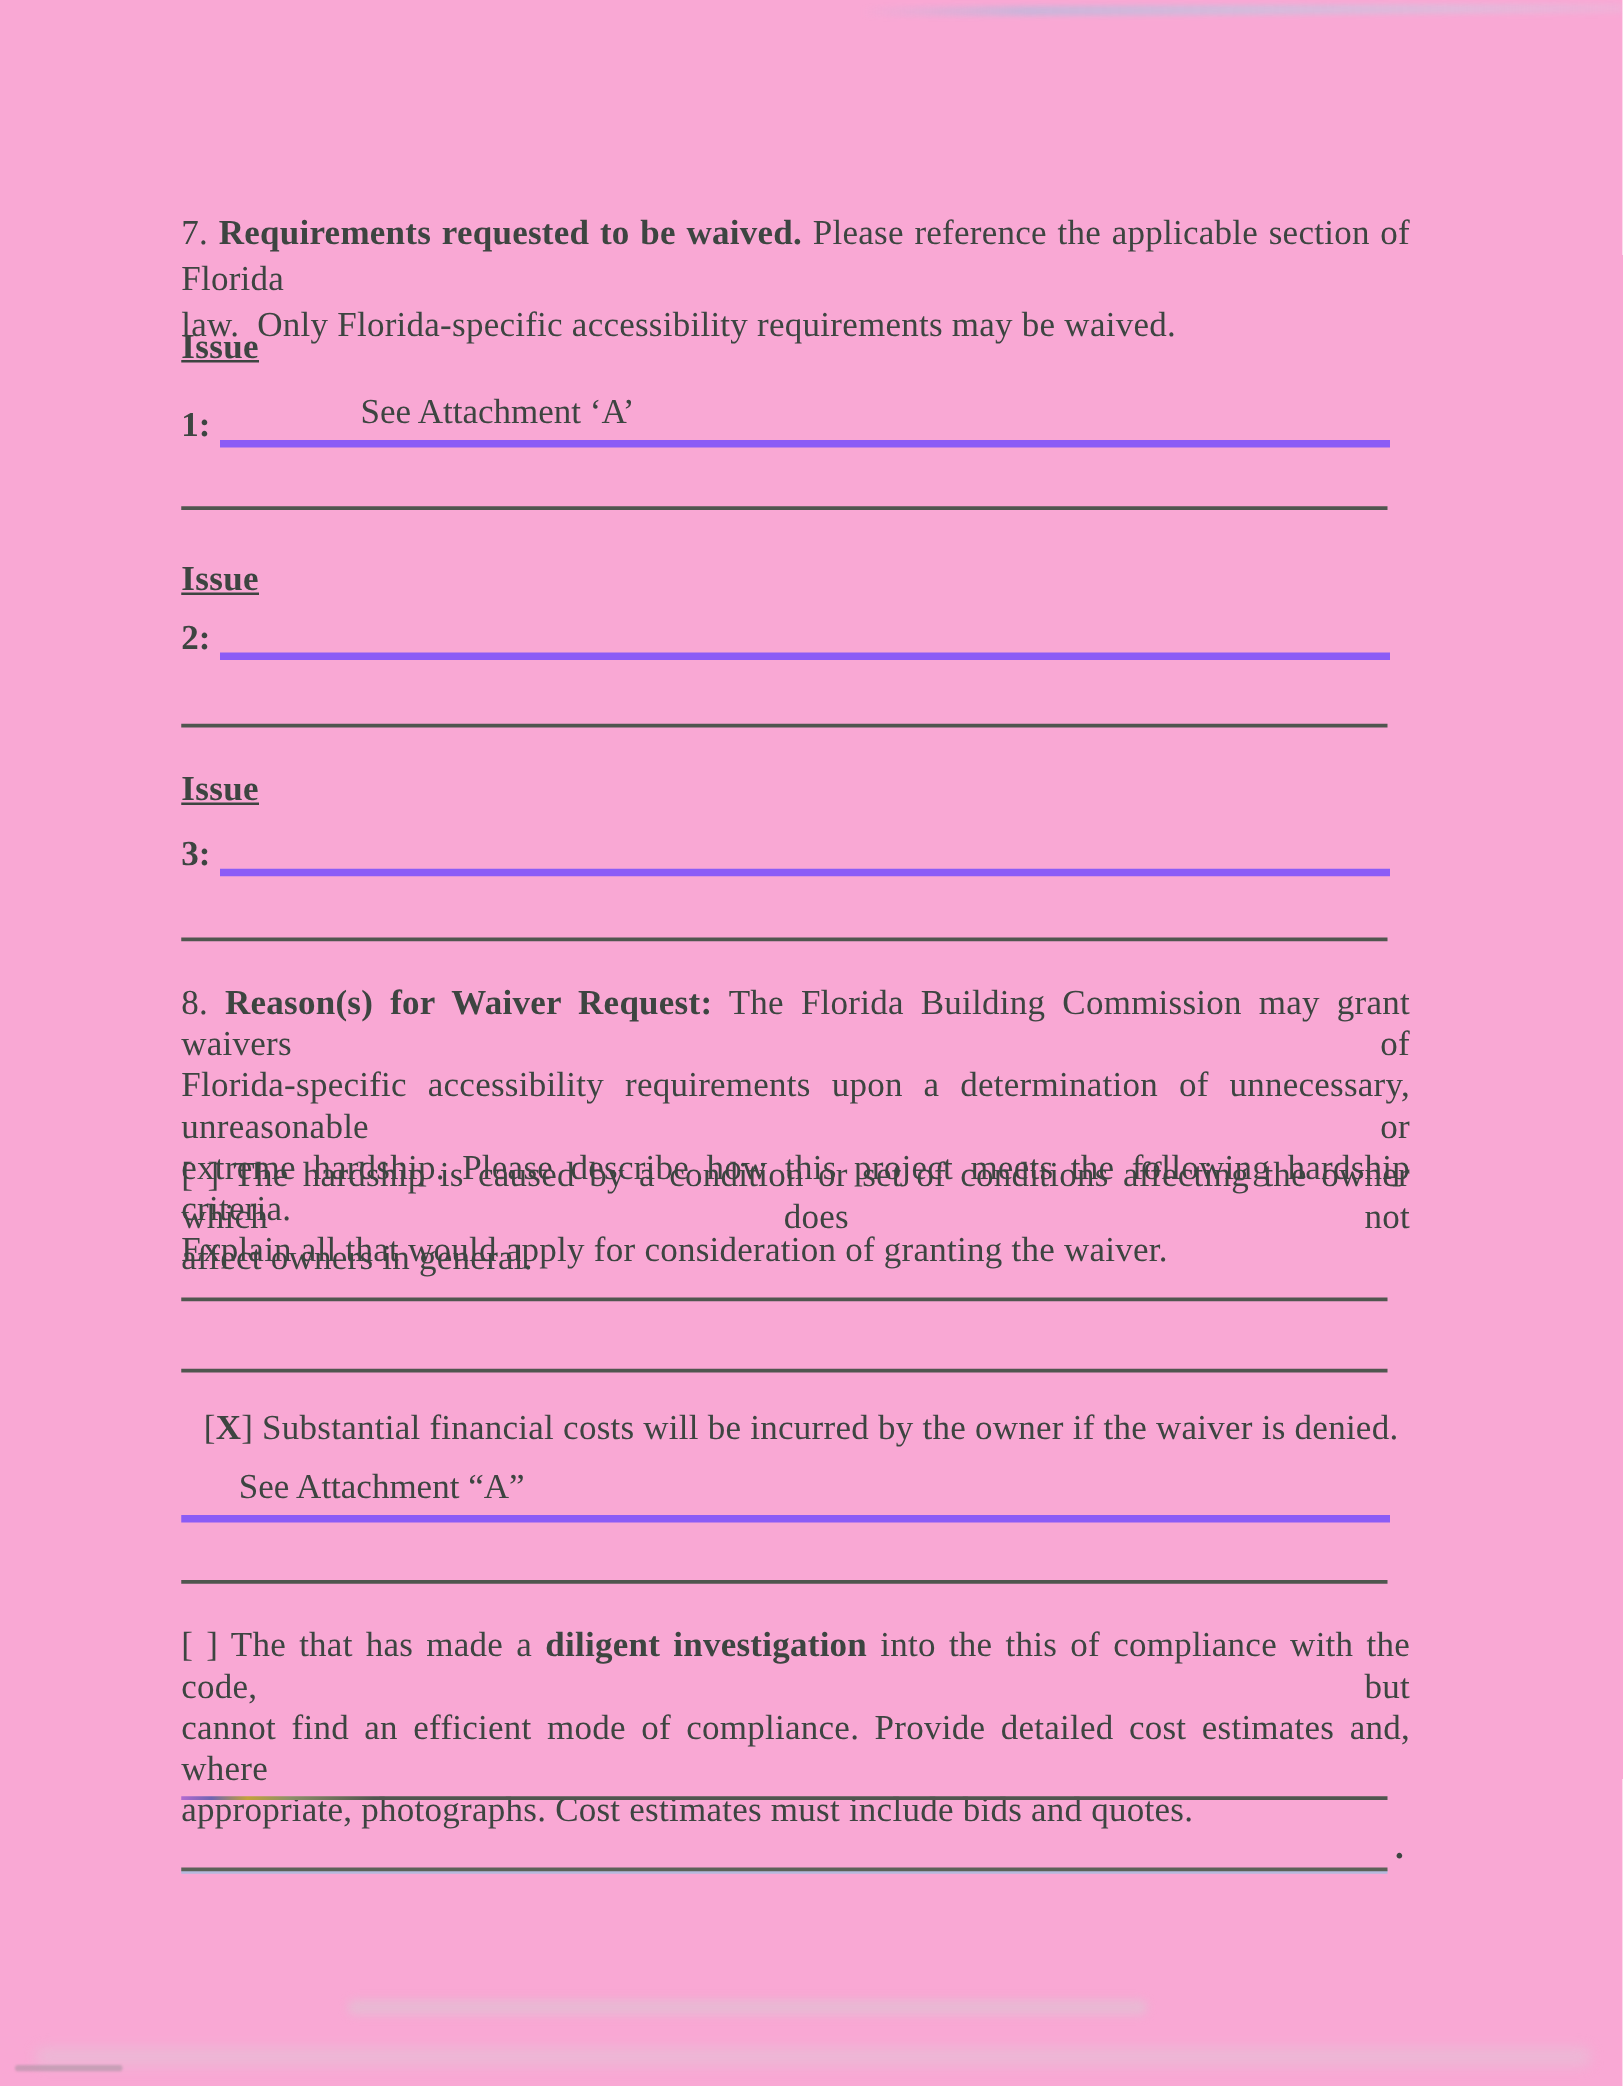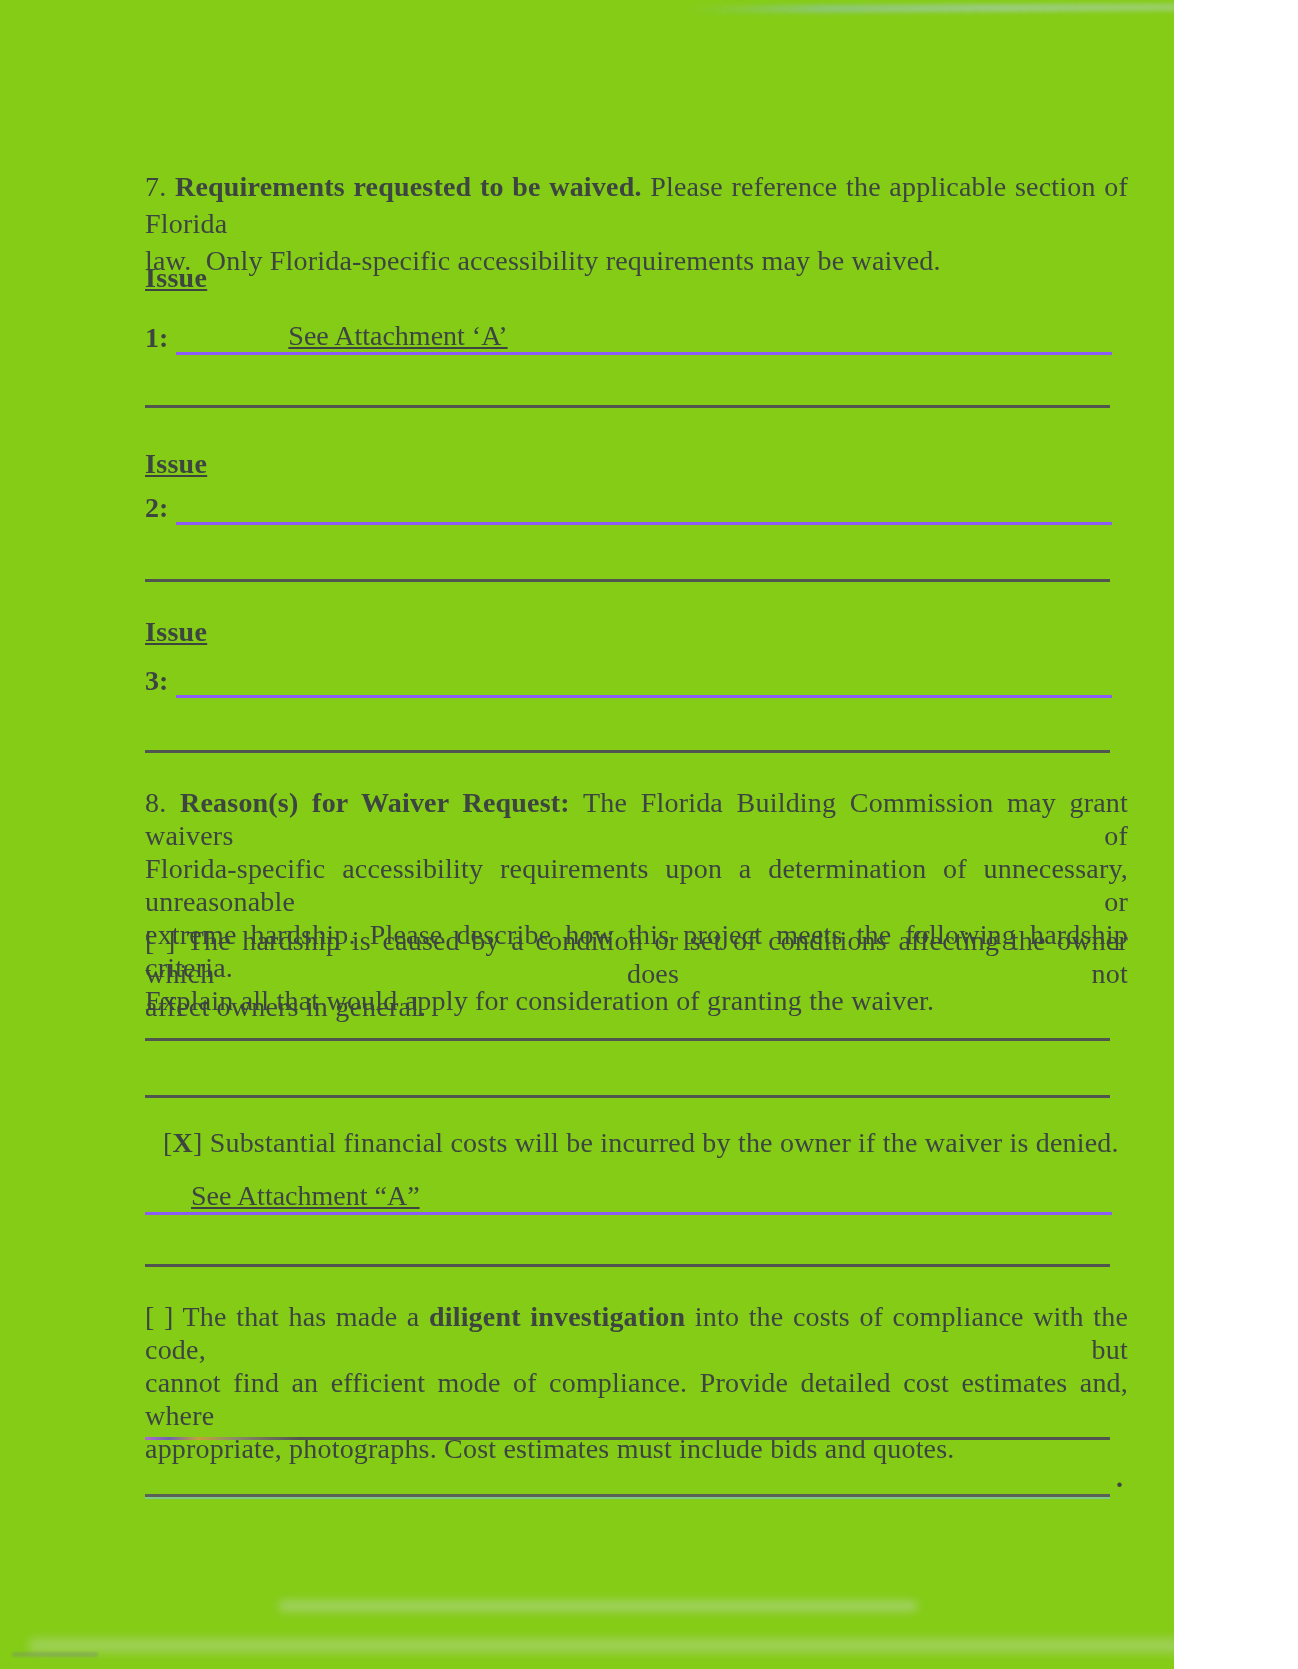--- a/index.html
+++ b/index.html
@@ -1,30 +1,30 @@
 <!DOCTYPE html>
 <html><head>
 <meta charset="utf-8">
 <style>
   html,body{margin:0;padding:0;background:#ffffff;}
   .page{
-    position:relative;width:1174px;height:1669px;background:#84cc16;overflow:hidden;
+    position:relative;width:1298px;height:1669px;background:#f9a8d4;overflow:hidden;
     font-family:"Liberation Serif","DejaVu Serif",serif;color:#3d4541;
   }
   .para{position:absolute;font-size:28px;letter-spacing:.2px;}
   .para .line{display:block;}
   .lh37 .line{line-height:37px;}
   .lh33 .line{line-height:33px;}
   .jl{text-align:justify;text-align-last:justify;}
   .bold{font-weight:bold;}
   .issue-h{position:absolute;font-size:28px;font-weight:bold;letter-spacing:.3px;text-decoration:underline;}
   .rule{position:absolute;height:0;border-top:3px solid #50564f;}
   .fill-row{position:absolute;display:flex;align-items:flex-end;font-size:28px;}
   .fill-row .num{font-weight:bold;padding-right:8px;line-height:34px;}
-  .fill-row .fline{flex:1;border-bottom:3px solid #8b5cf6;height:38px;display:flex;align-items:flex-end;text-decoration:underline;}
+  .fill-row .fline{flex:1;border-bottom:6px solid #8b5cf6;height:38px;display:flex;}
   .fill-row .fvalue{line-height:32px;white-space:nowrap;}
   .indent110{padding-left:112px;}
   .indent45{padding-left:46px;}
   .cb{white-space:pre;}
   .cb .mark{font-weight:bold;}
   
   .streak-top{
     position:absolute;top:4px;left:688px;width:610px;height:8px;
     background:linear-gradient(90deg,rgba(150,195,225,0) 0%,rgba(150,195,225,.45) 22%,rgba(175,205,228,.5) 50%,rgba(190,212,230,.38) 78%,rgba(200,218,232,.15) 100%);
     filter:blur(2px);transform:rotate(-.25deg);
@@ -120,21 +120,21 @@
       <span class="fvalue indent45">See Attachment “A”</span>
     </span>
   </div>
   <div class="rule" style="top:1264px;left:145px;width:965px;"></div>
 
   <div class="para lh33" style="top:1300px;left:145px;width:983px;">
     <span class="line jl">
       <span class="cb"><span>[</span><span class="mark">&nbsp;</span><span>]</span></span>
       <span>The that has made a</span>
       <span class="bold">diligent investigation</span>
-      <span>into the costs of compliance with the code, but</span>
+      <span>into the this of compliance with the code, but</span>
     </span>
     <span class="line jl">cannot find an efficient mode of compliance. Provide detailed cost estimates and, where</span>
     <span class="line">appropriate, photographs. Cost estimates must include bids and quotes.</span>
   </div>
 
   <div class="rule rule-fringe1" style="top:1437px;left:145px;width:965px;"></div>
   <div class="rule rule-fringe2" style="top:1494px;left:145px;width:965px;"></div>
   <div class="stray-period" style="top:1462px;left:1116px;">.</div>
 
   <div class="smudge smudge1"></div>

